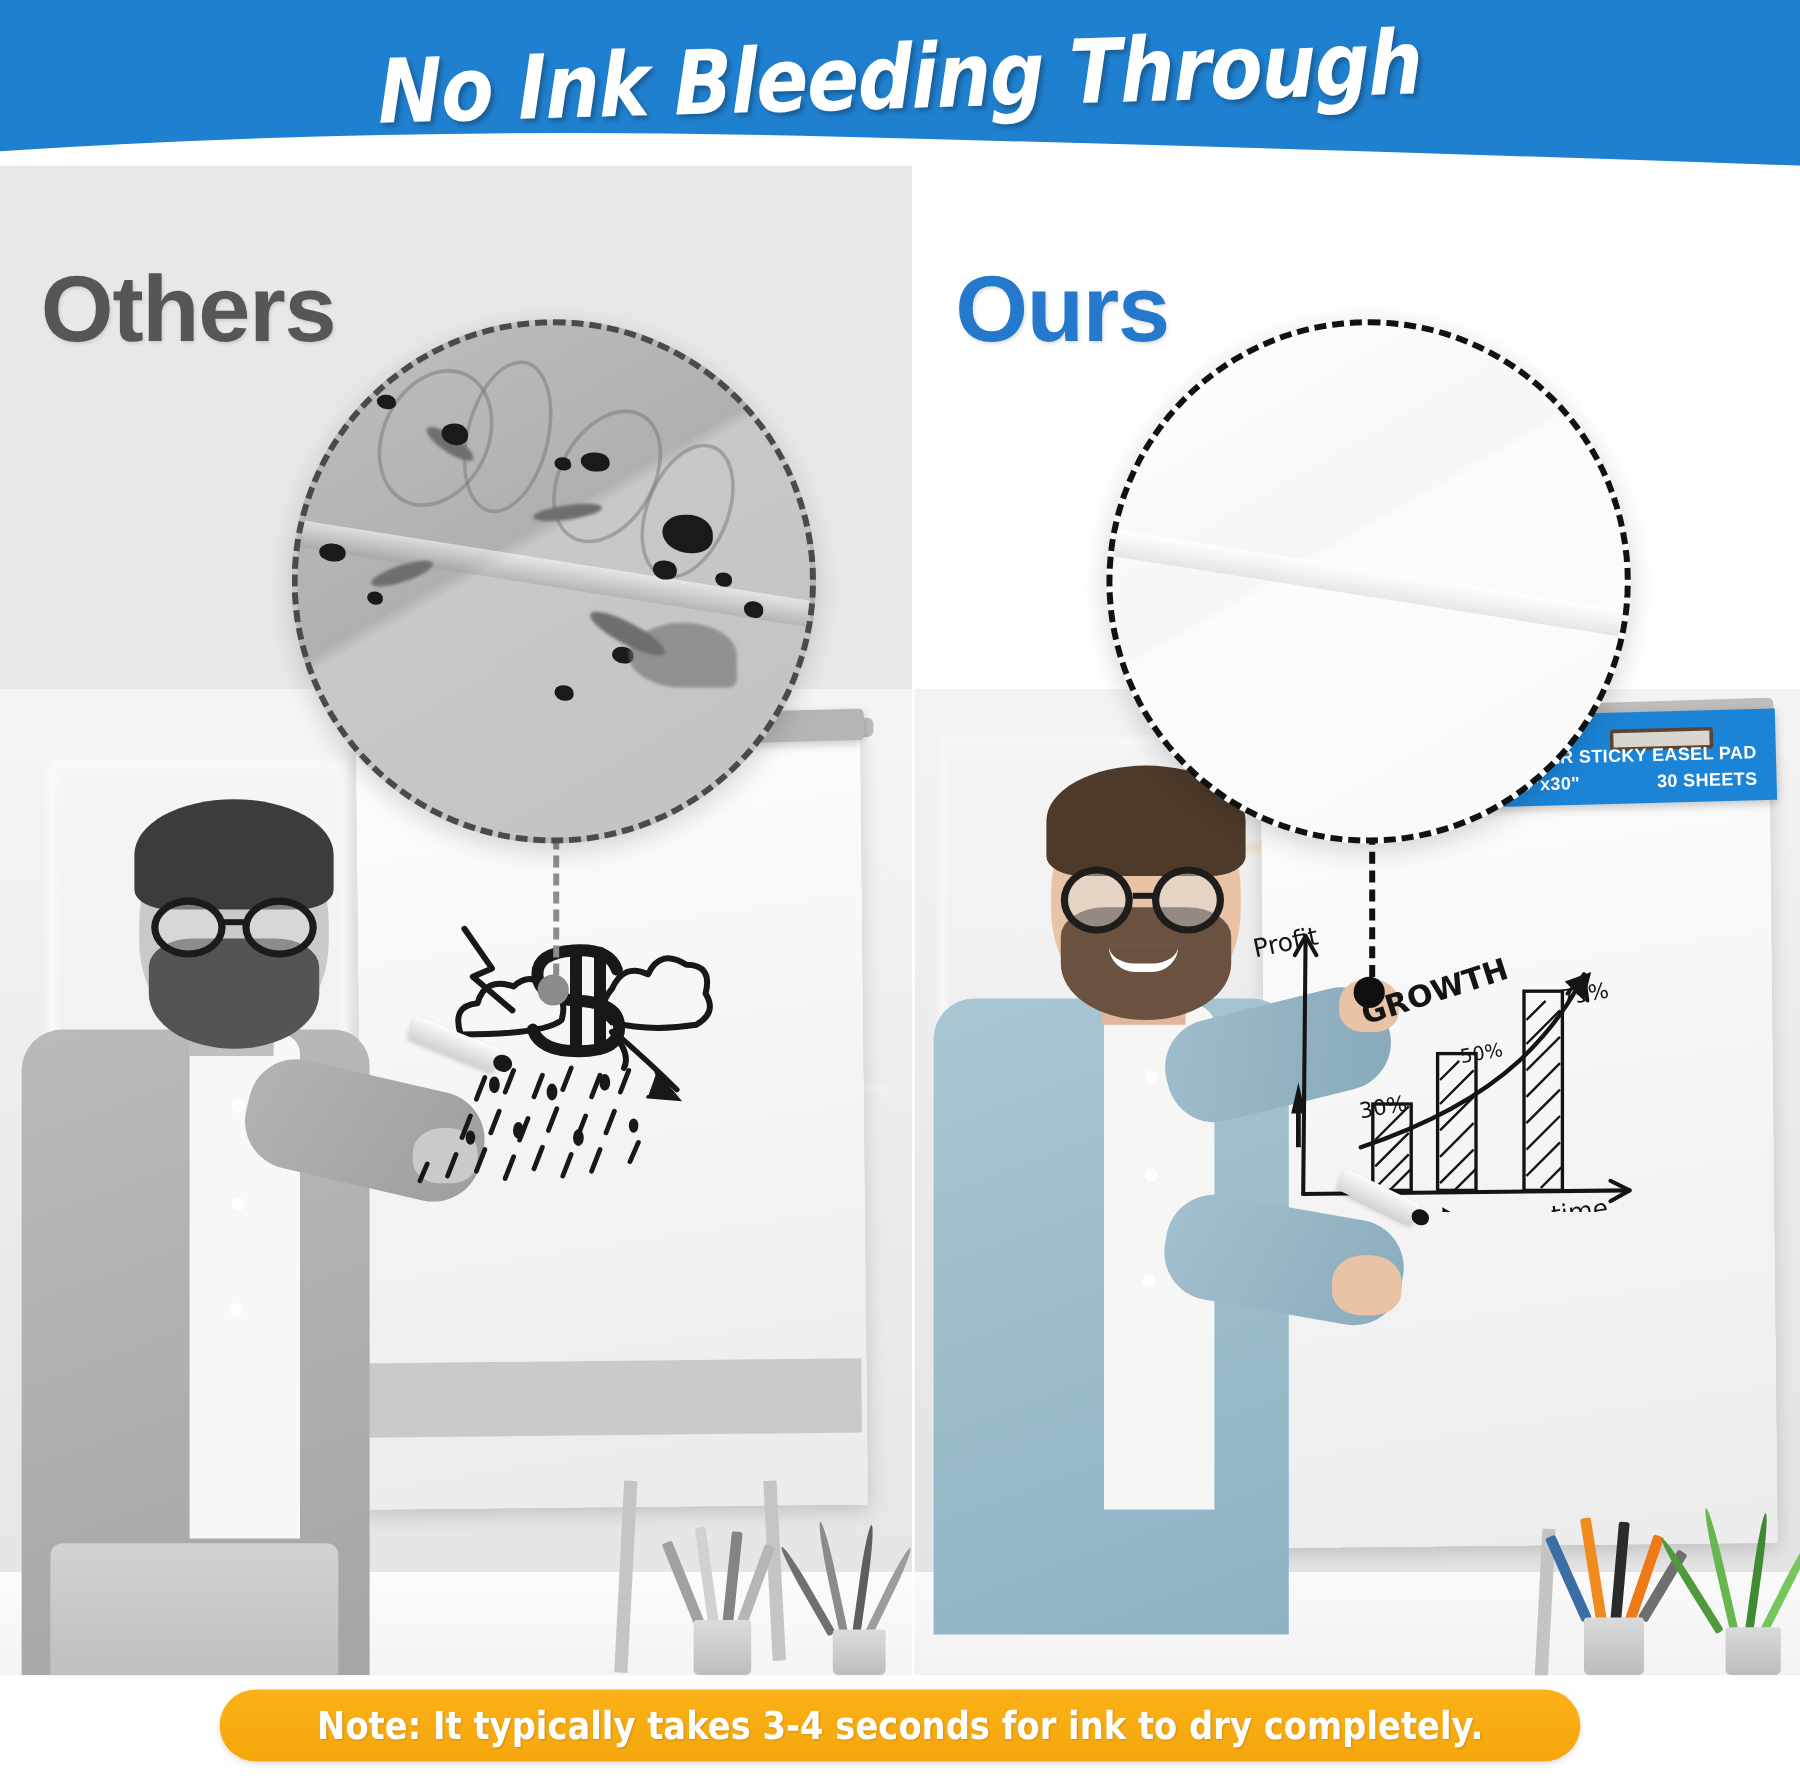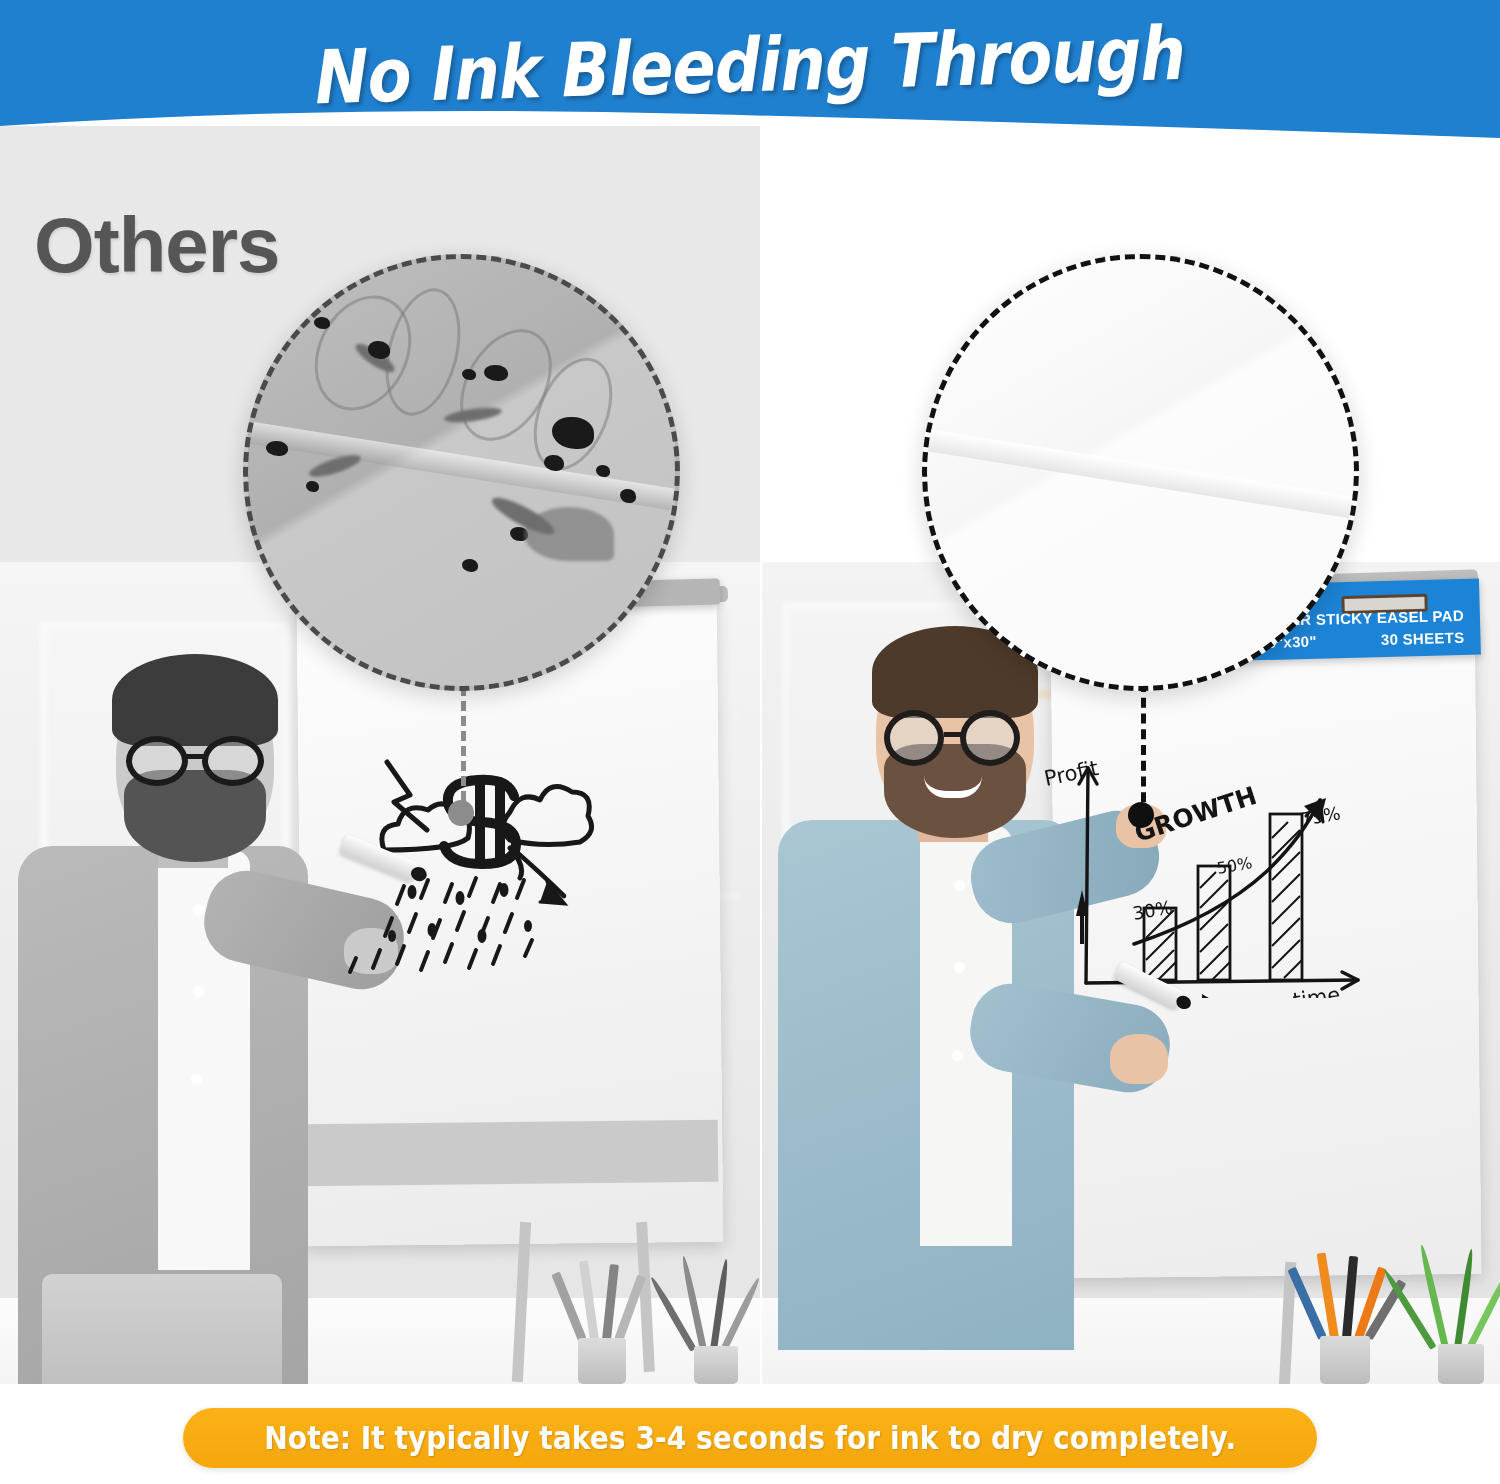--- a/index.html
+++ b/index.html
@@ -29,21 +29,21 @@
     font-family:"DejaVu Sans", sans-serif;
     white-space:nowrap;
     z-index:2;
   }
 
   
   #compare-area{
     position:absolute; left:0; top:126px; width:1500px; height:1258px;
     z-index:5;
   }
-  .panel{ position:absolute; top:0; height:1258px; overflow:hidden;text-decoration:underline; }
+  .panel{ position:absolute; top:12px; height:1258px; overflow:hidden;text-decoration:underline; }
   #panel-others{ left:0; width:760px; background:#e8e8e8; }
   #panel-ours  { left:762px; width:738px; background:#ffffff; }
   #panel-divider{
     position:absolute; left:760px; top:0; width:2px; height:1258px;
     background:#ffffff; z-index:9;
   }
 
   .panel-label{
     position:absolute; top:80px; left:34px;
     font-size:78px; font-weight:bold; line-height:1;
@@ -300,20 +300,21 @@
       <div class="ink-blot" style="left:262px;top:268px;width:18px;height:14px;"></div>
       <div class="ink-blot" style="left:214px;top:300px;width:16px;height:13px;"></div>
       <div class="ink-smear" style="left:276px;top:248px;width:90px;height:54px;border-radius:50% 50% 10% 50%;opacity:.6;"></div>
     </div>
   </div>
 
   <div id="panel-divider"></div>
 
   <div class="panel" id="panel-ours">
 
+    <div class="panel-label" id="label-ours">Ours</div>
 
     <div class="scene" id="scene-ours">
       <div class="room-bg">
         <div class="room-wall"></div>
         <div class="shelf-unit" style="left:20px;top:40px;width:230px;height:430px;"></div>
         <div class="shelf-board" style="left:250px;top:128px;width:420px;background:#efe3cd;"></div>
         <div class="shelf-board" style="left:250px;top:318px;width:420px;"></div>
         <div class="blur-plant" style="left:404px;top:64px;width:58px;height:46px;background:#7ea76a;"></div>
         <div class="blur-pot" style="left:412px;top:104px;width:42px;height:36px;background:#d4d4d4;"></div>
         <div class="blur-pot" style="left:560px;top:276px;width:50px;height:42px;background:#e0e0e0;"></div>

